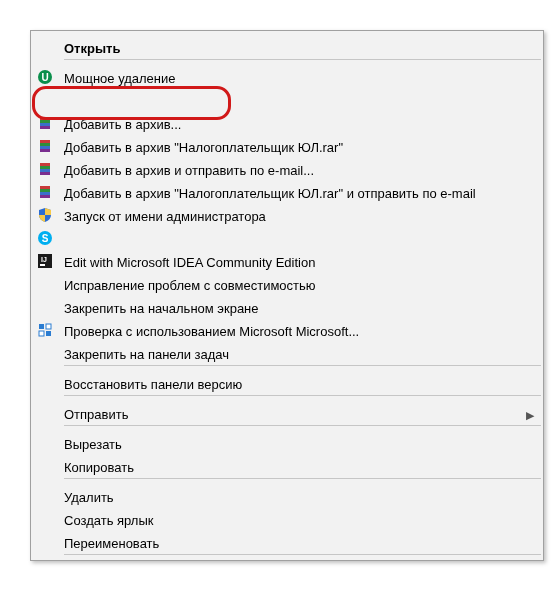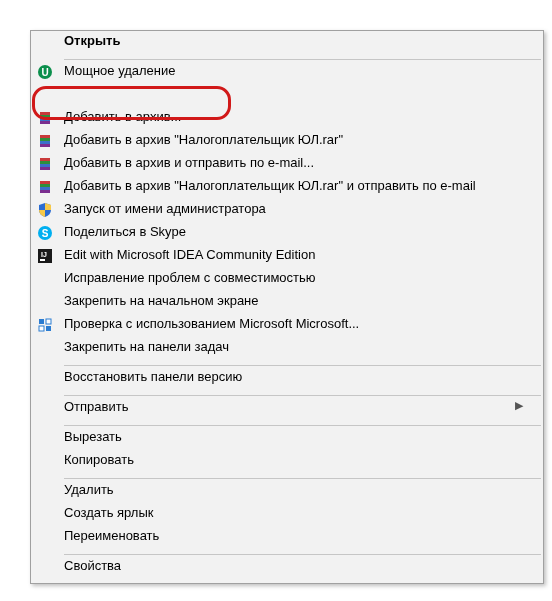--- a/index.html
+++ b/index.html
@@ -18,23 +18,23 @@
     left: 30px;
     top: 30px;
     width: 510px;
     background: #f2f2f2;
     border: 1px solid #a0a0a0;
     box-shadow: 2px 2px 4px rgba(0,0,0,0.25);
     padding: 2px 1px;
   }
   .item {
     display: flex;
-    align-items: flex-start;
+    align-items: flex-end;
     height: 23px;
-    padding: 0 17px 0 4px;
+    padding: 0 6px 0 4px;
     color: #000;
     cursor: default;
   }
   .item.bold .label { font-weight: 700; }
   .icon {
     width: 18px;
     height: 18px;
     margin-right: 10px;
     display: inline-flex;
     align-items: center;
@@ -146,21 +146,20 @@
     <span class="label">Запуск от имени администратора</span>
   </div>
 
   <div class="item">
     <span class="icon">
       <svg class="svgicon" width="16" height="16">
           <circle cx="8" cy="8" r="7" fill="#00aff0"></circle>
           <text x="8" y="12" text-anchor="middle" font-size="10" font-weight="700" fill="#fff">S</text>
         </svg>
     </span>
-    <span class="label">Поделиться в Skype</span>
   </div>
 
   <div class="item">
     <span class="icon">
       <svg class="svgicon" width="16" height="16">
           <rect x="1" y="1" width="14" height="14" fill="#1a1a1a"></rect>
           <rect x="3" y="11" width="5" height="2" fill="#fff"></rect>
           <text x="4" y="9" font-size="7" font-weight="700" fill="#fff">IJ</text>
         </svg>
     </span>
@@ -233,20 +232,16 @@
     <span class="label">Создать ярлык</span>
   </div>
 
   <div class="item">
     <span class="icon"></span>
     <span class="label">Переименовать</span>
   </div>
 
   <div class="sep"></div>
 
-  <div class="item">
-    <span class="icon"></span>
-    <span class="label">Свойства</span>
-  </div>
 
 </div>
 
 <div class="highlight" style="left:32px;top:86px;width:193px;height:28px;"></div>
 
 </body></html>

